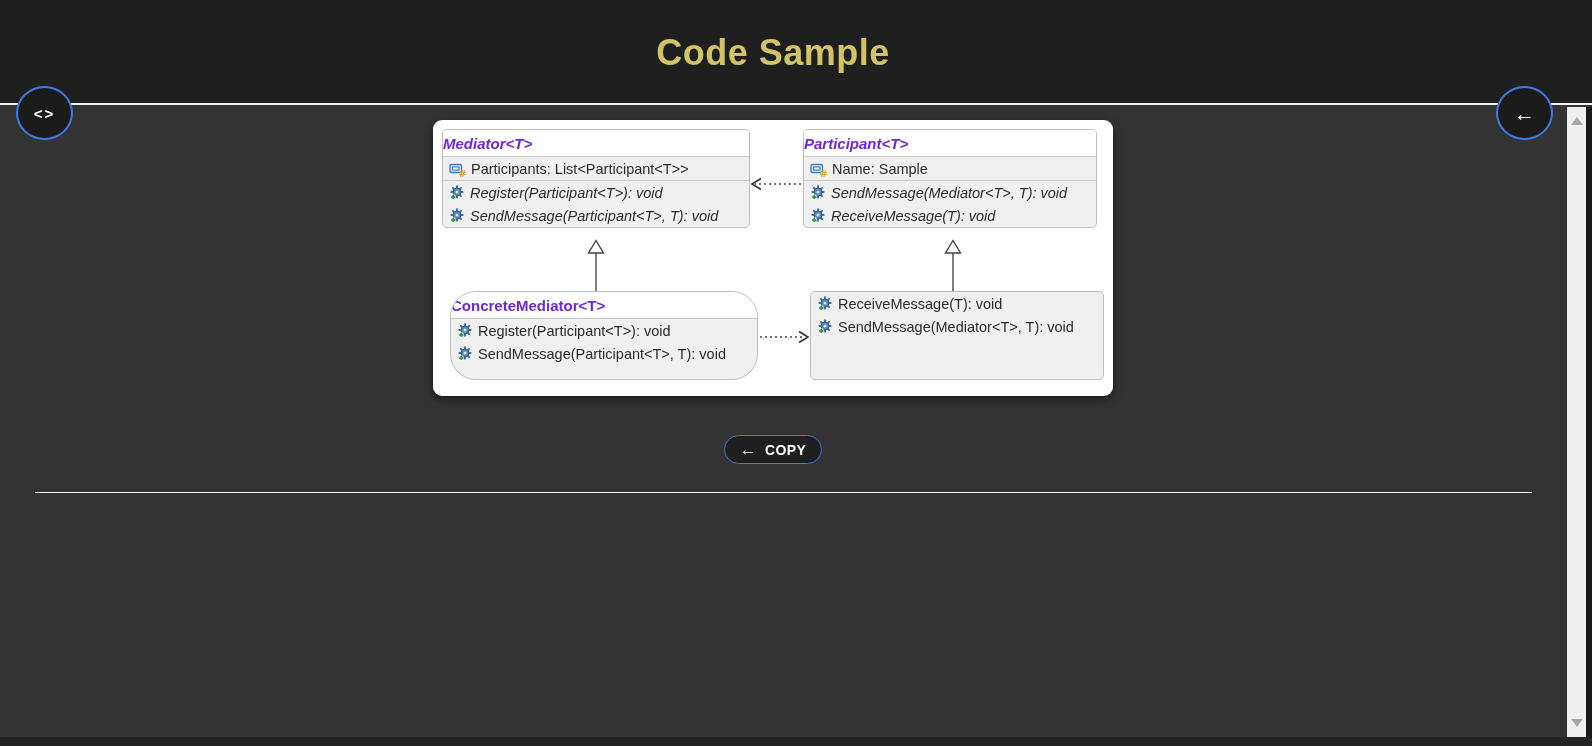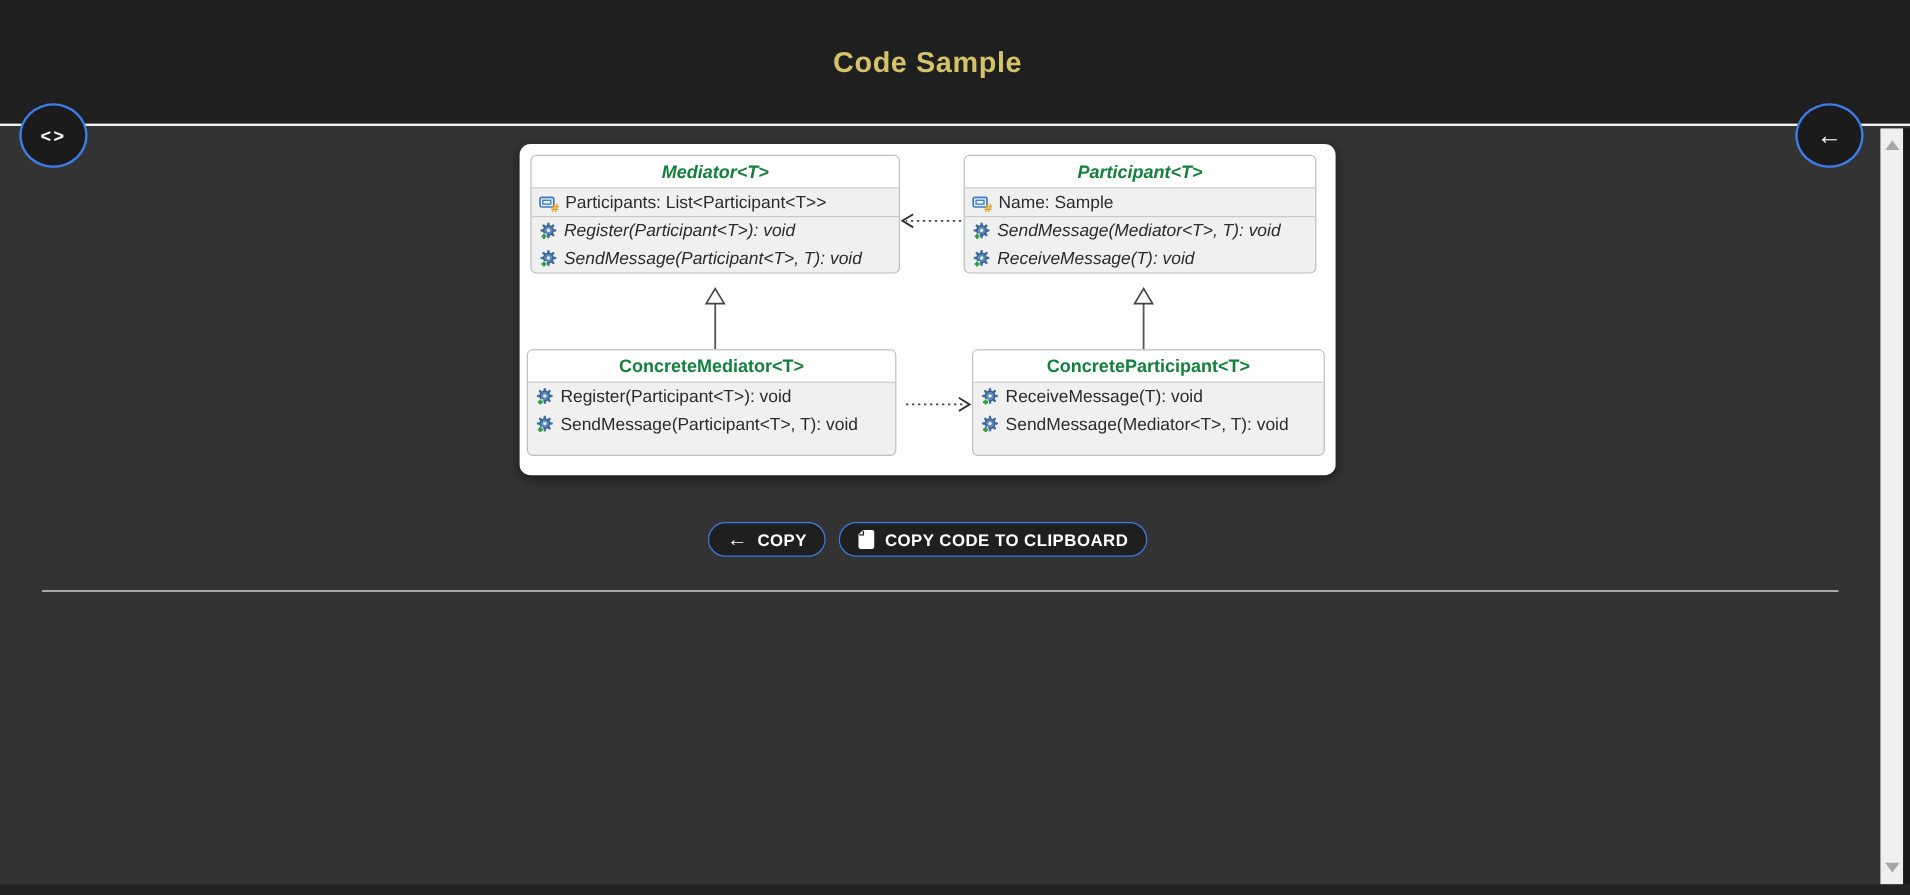--- a/index.html
+++ b/index.html
@@ -5,43 +5,43 @@
   * { margin:0; padding:0; box-sizing:border-box; }
   html,body { width:1592px; height:746px; overflow:hidden; background:#333333;
     font-family:"Liberation Sans", sans-serif; }
   .app { position:relative; width:1592px; height:746px; background:#333333; }
 
   
   .header { position:absolute; left:0; top:0; width:1592px; height:105px;
     background:#1f1f1f; border-bottom:2px solid #f2f2f2; }
   .header h1 { position:absolute; left:0; top:0; width:1546px; height:105px;
     display:flex; align-items:center; justify-content:center;
-    font-size:24px; font-weight:bold; color:#d2c369; letter-spacing:.5px; }
+    font-size:36px; font-weight:bold; color:#d2c369; letter-spacing:.5px; }
 
   
   .fab { position:absolute; width:57px; height:54px; border-radius:50%;
     background:#1b1b1b; border:2px solid #3d7ce6; color:#ffffff;
     display:flex; align-items:center; justify-content:center; cursor:pointer; z-index:5; }
   .fab-left  { left:16px;  top:86px; }
   .fab-right { left:1496px; top:86px; }
   .fab .code-glyph { font-size:15px; font-weight:bold; letter-spacing:2px; }
   .fab .arrow-glyph { font-size:21px; line-height:1; }
 
   
   .panel { position:absolute; left:433px; top:120px; width:680px; height:276px;
     background:#ffffff; border-radius:9px; box-shadow:0 3px 10px rgba(0,0,0,.5); }
   .relations { position:absolute; left:0; top:0; width:680px; height:276px; }
 
   .class-box { position:absolute; border:1px solid #bdbdbd; border-radius:5px;
     background:#f0f0f0; overflow:hidden; color:#2b2b2b; }
   .cb-0 { left:9px;   top:9px;   width:308px; }
   .cb-1 { left:370px; top:9px;   width:294px; }
-  .cb-2 { left:6px;   top:171px; width:308px; height:89px; }
+  .cb-2 { left:17px;   top:171px; width:308px; height:89px;border-radius:26px; }
   .cb-3 { left:377px; top:171px; width:294px; height:89px; }
-  .cb-title { background:#ffffff; text-align:center; font-weight:bold; color:#15803d;
+  .cb-title { background:#ffffff; text-align:left; font-weight:bold; color:#6d28d9;
     font-size:15px; padding:5px 0 4px 0; border-bottom:1px solid #c9c9c9; }
   .cb-title.it { font-style:italic; }
   .cb-sec { }
   .cb-sec + .cb-sec { border-top:1px solid #c9c9c9; }
   .cb-row { display:flex; align-items:center; gap:5px; padding:4px 6px 3px 6px;
     font-size:14.5px; white-space:nowrap; }
   .cb-row svg { flex:0 0 auto; }
   .cb-row .it { font-style:italic; }
 
   
@@ -264,21 +264,20 @@
               <g>
                 <path d="M4.3 9.6 V14.4 M1.9 12 H6.7" stroke="#ffffff" stroke-width="3.6"></path>
                 <path d="M4.3 9.9 V14.1 M2.2 12 H6.4" stroke="#2ea043" stroke-width="1.9"></path>
               </g>
             </svg>
             <span>SendMessage(Participant&lt;T&gt;, T): void</span>
           </div>
         </div>
       </div>
     <div class="class-box cb-3">
-        <div class="cb-title">ConcreteParticipant&lt;T&gt;</div>
         <div class="cb-sec">
           <div class="cb-row">
             <svg width="16" height="16" viewBox="0 0 16 16">
               <g stroke="#446e9b" stroke-width="2.1" stroke-linecap="round">
                 <line x1="11" y1="7" x2="13.6" y2="7"></line>
                 <line x1="10.1" y1="9.1" x2="12" y2="11"></line>
                 <line x1="8" y1="10" x2="8" y2="12.6"></line>
                 <line x1="5.9" y1="9.1" x2="4" y2="11"></line>
                 <line x1="5" y1="7" x2="2.4" y2="7"></line>
                 <line x1="5.9" y1="4.9" x2="4" y2="3"></line>
@@ -316,27 +315,20 @@
             <span>SendMessage(Mediator&lt;T&gt;, T): void</span>
           </div>
         </div>
       </div>
   </div>
 
   <div class="actions">
     <button class="pill">
       <span class="back-arrow">←</span>
       <span>COPY</span>
-    </button>
-    <button class="pill">
-      <svg width="14" height="17" viewBox="0 0 14 17">
-        <path d="M4.5 1.2 H11.8 A1.2 1.2 0 0 1 13 2.4 V14.6 A1.2 1.2 0 0 1 11.8 15.8 H2.2 A1.2 1.2 0 0 1 1 14.6 V4.7 Z" fill="#ffffff" stroke="#ffffff" stroke-width="1.2" stroke-linejoin="round"></path>
-        <path d="M4.5 1.2 V4.7 H1" fill="none" stroke="#1f1f1f" stroke-width="1.1"></path>
-      </svg>
-      <span>COPY CODE TO CLIPBOARD</span>
     </button>
   </div>
 
   <hr class="divider">
 
   <div class="vscroll">
     <div class="sb-arrow up"></div>
     <div class="sb-arrow down"></div>
   </div>
   <div class="right-strip"></div>

